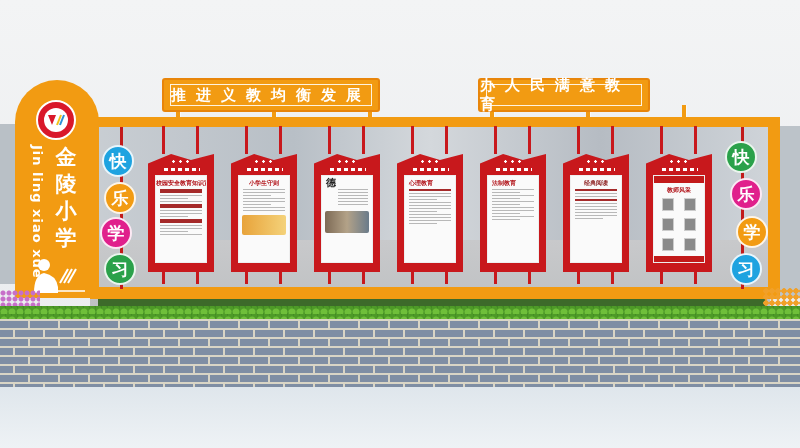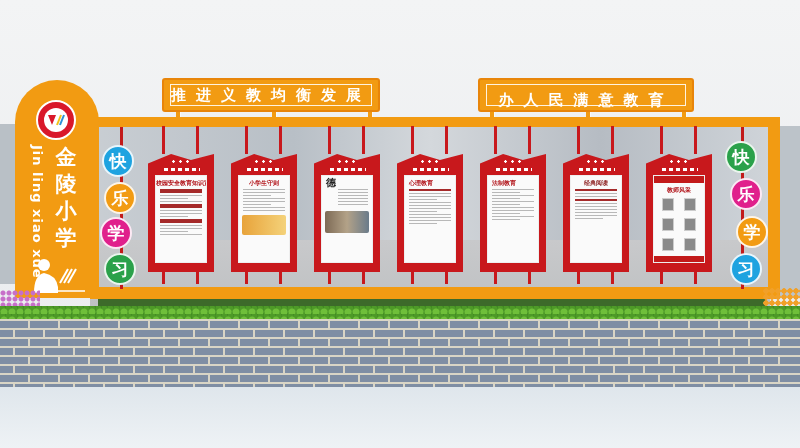--- a/index.html
+++ b/index.html
@@ -146,21 +146,21 @@
 <div class="sign-post" style="left:176px; top:105px; height:14px;"></div>
 <div class="sign-post" style="left:272px; top:105px; height:14px;"></div>
 <div class="sign-post" style="left:368px; top:105px; height:14px;"></div>
 <div class="sign" style="left:162px; top:78px; width:218px;">
   <div class="sign-inner"></div>
   <span class="sign-text">推进义教均衡发展</span>
 </div>
 <div class="sign-post" style="left:490px; top:105px; height:14px;"></div>
 <div class="sign-post" style="left:586px; top:105px; height:14px;"></div>
 <div class="sign-post" style="left:682px; top:105px; height:14px;"></div>
-<div class="sign" style="left:478px; top:78px; width:216px;align-items:flex-end;">
+<div class="sign" style="left:478px; top:78px; width:172px;">
   <div class="sign-inner"></div>
   <span class="sign-text">办人民满意教育</span>
 </div>
 
 <div class="abs orange frame-top"></div>
 <div class="abs orange frame-bottom"></div>
 <div class="abs orange frame-right"></div>
 
 <div class="vine" style="left:120px; top:127px; height:162px;"></div>
 <div class="vine" style="left:741px; top:127px; height:162px;"></div>

